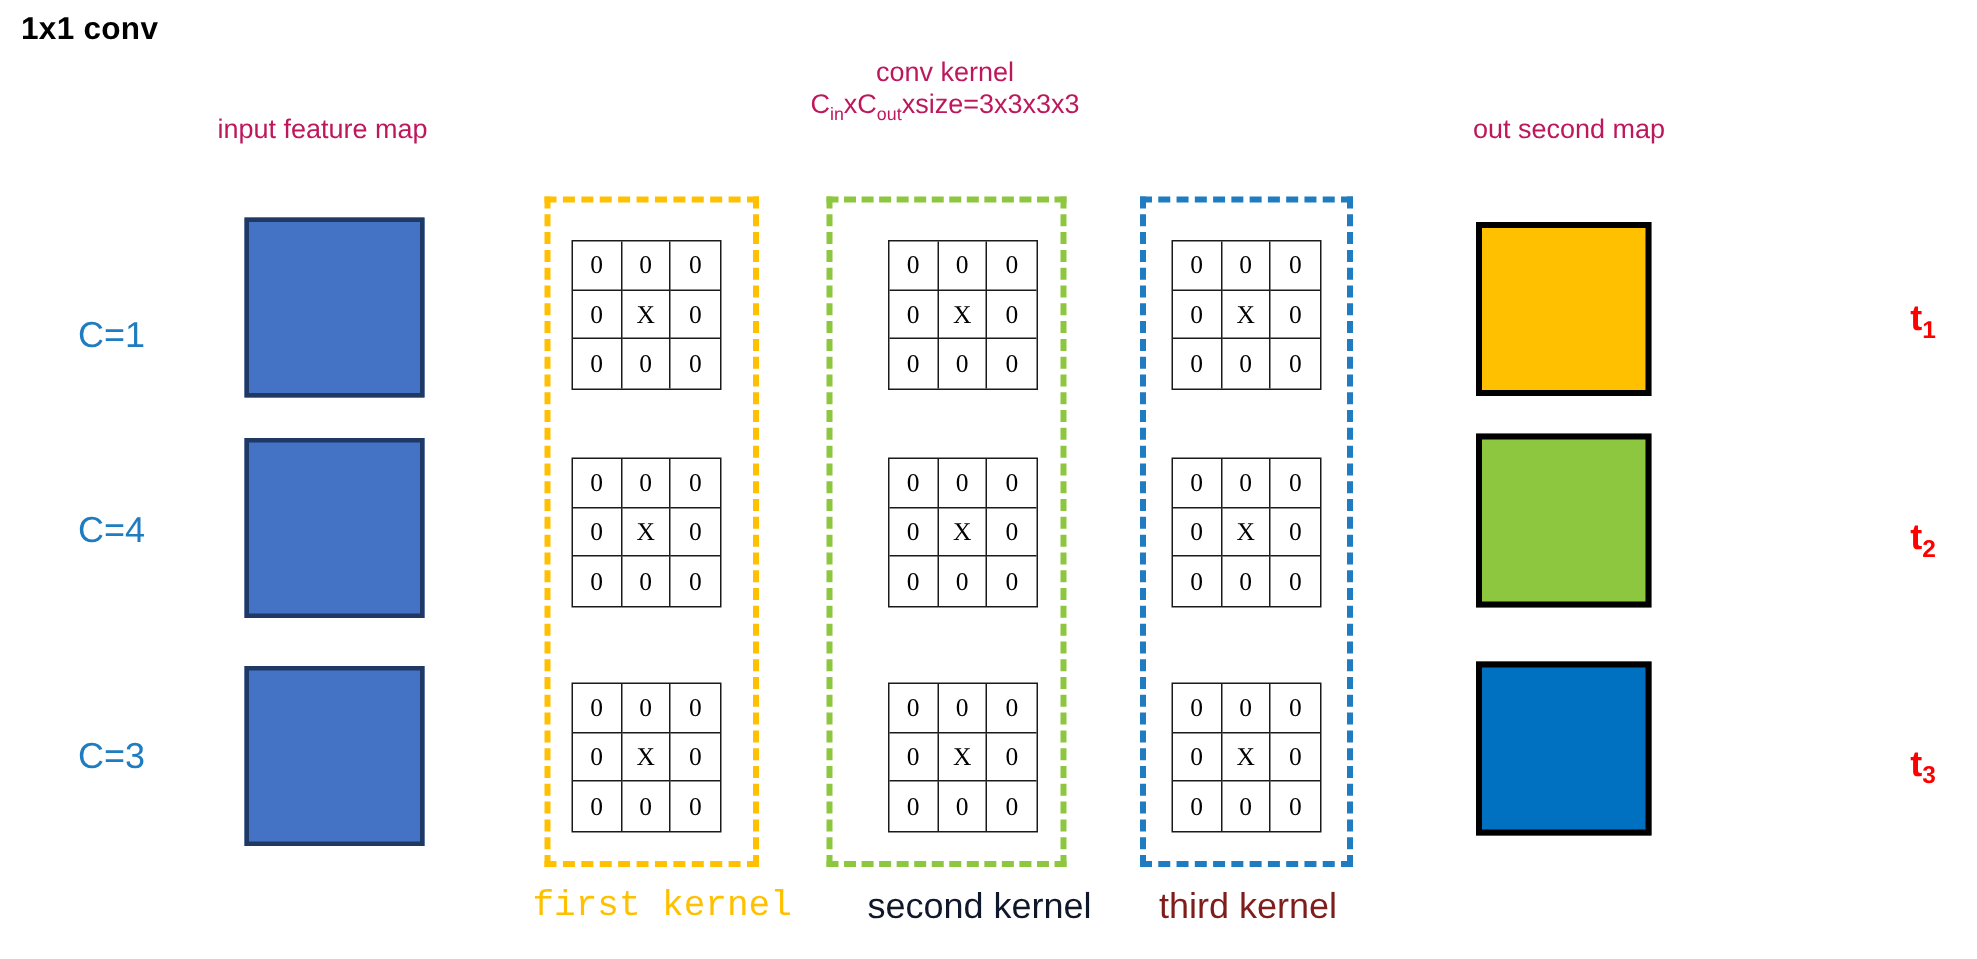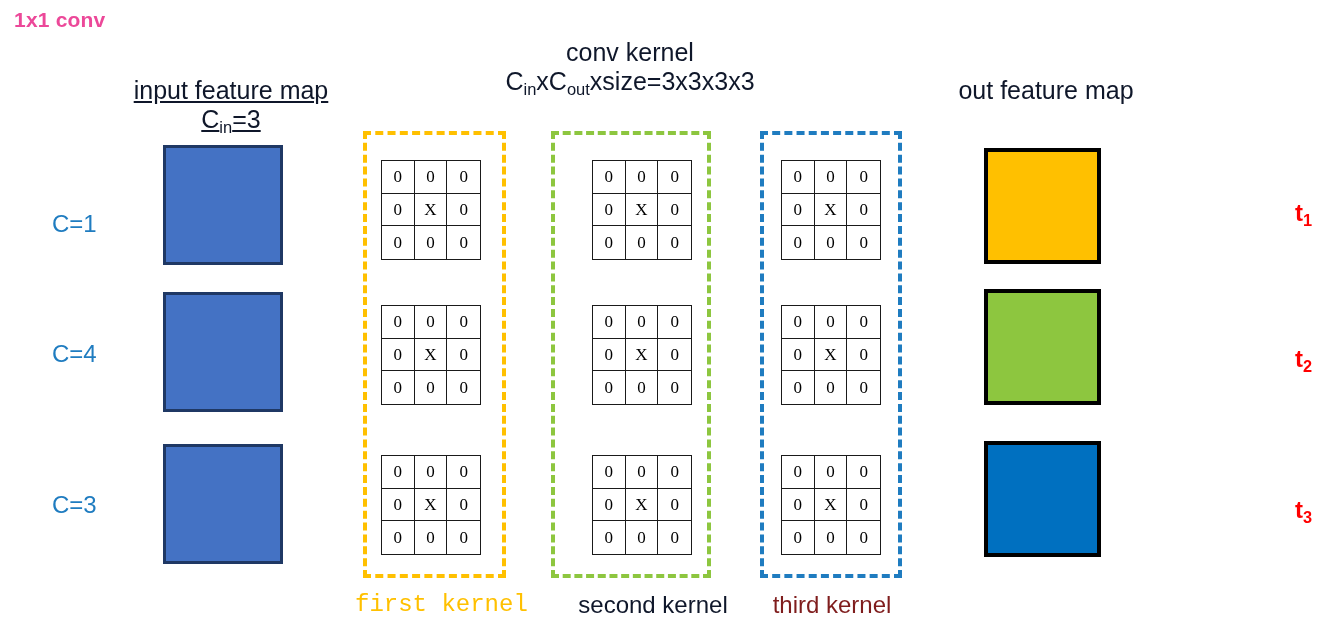--- a/index.html
+++ b/index.html
@@ -17,37 +17,36 @@
     color: #000000;
   }
   .abs { position: absolute; }
 
   
   #slide-title {
     left: 14px;
     top: 8px;
     font-size: 21px;
     font-weight: bold;
-    color: #ec4899;
+    color: #000000;
     letter-spacing: 0.2px;
   }
 
   
   .col-header {
-    color: #0f172a;
-    font-size: 25px;
+    color: #be185d;
+    font-size: 18px;
     text-align: center;
     line-height: 1.16;
     white-space: nowrap;
   }
   #input-header {
-    left: 103px;
+    left: 87px;
     top: 76px;
     width: 256px;
-    text-decoration: underline;
   }
   #kernel-header {
     left: 480px;
     top: 38px;
     width: 300px;
   }
   #output-header {
     left: 920px;
     top: 76px;
     width: 252px;
@@ -69,21 +68,21 @@
     text-align: left;
   }
 
   
   .row-label-right {
     color: #FF0000;
     font-size: 24px;
     font-weight: bold;
     left: 1252px;
     width: 60px;
-    text-align: right;
+    text-align: center;
   }
   .row-label-right sub {
     font-size: 0.68em;
     vertical-align: baseline;
     position: relative;
     top: 5px;
     font-weight: bold;
   }
 
   
@@ -152,30 +151,29 @@
   #caption-second { left: 565px; width: 176px; color: #0f172a; }
   #caption-third  { left: 752px; width: 160px; color: #7f1d1d; }
 </style>
 </head>
 <body>
 
 <div class="abs" id="slide-title">1x1 conv</div>
 
 <div class="abs col-header" id="input-header">
   <span>input feature map</span>
-  <span class="line2"><span>C</span><sub>in</sub><span>=3</span></span>
 </div>
 
 <div class="abs col-header" id="kernel-header">
   <span>conv kernel</span>
   <span class="line2"><span>C</span><sub>in</sub><span>xC</span><sub>out</sub><span>xsize=3x3x3x3</span></span>
 </div>
 
 <div class="abs col-header" id="output-header">
-  <span>out feature map</span>
+  <span>out second map</span>
 </div>
 
 <div class="abs kbox" id="kbox-first"></div>
 <div class="abs kbox" id="kbox-second"></div>
 <div class="abs kbox" id="kbox-third"></div>
 
 <div class="abs row-label-left" style="top:210px">C=1</div>
 <div class="abs fmap" style="top:145px"></div>
 <div class="abs kgrid" id="kernel-1-1" style="left:381px;top:160px">
     <div class="kcell">0</div>

